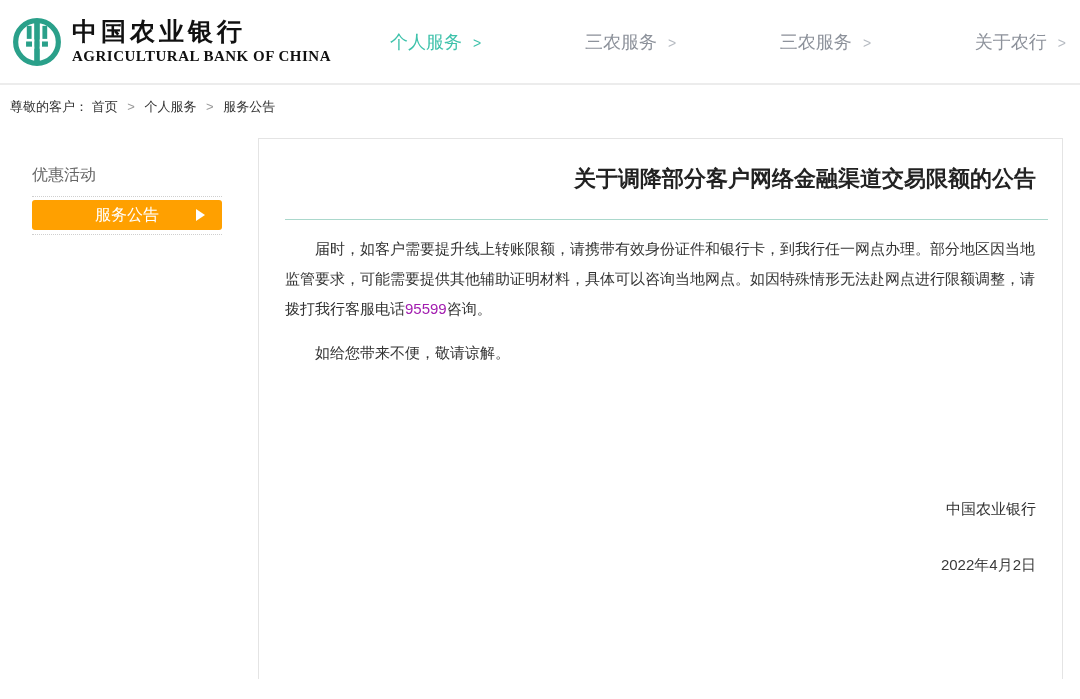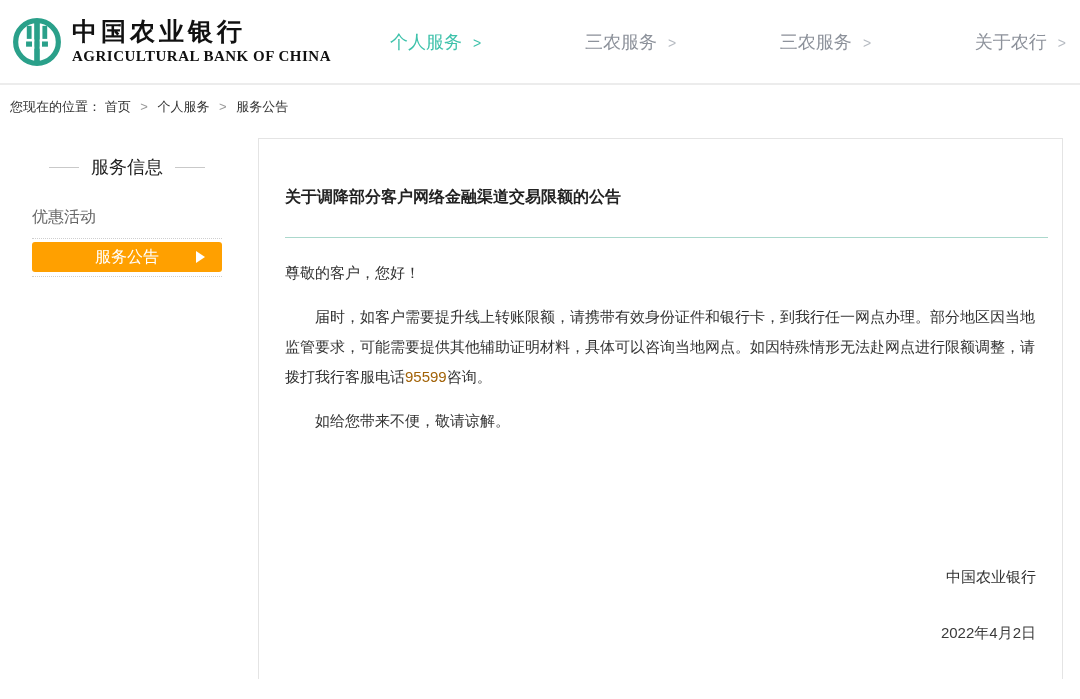--- a/index.html
+++ b/index.html
@@ -49,28 +49,28 @@
   .menu-item.active .menu-btn {
     position:relative; display:flex; align-items:center; justify-content:center;
     height:30px; background:#ffa000; border-radius:3px; color:#fff; font-size:16px;
   }
   .tri { position:absolute; right:17px; top:50%; margin-top:-6px;
     width:0; height:0; border-left:9px solid #fff;
     border-top:6px solid transparent; border-bottom:6px solid transparent; }
   
   .main-box { margin-left:36px; width:805px; height:710px;
     border:1px solid #e4e4e4; background:#fff; padding:0 26px; }
-  .doc-title { margin-top:44px; text-align:left;
+  .doc-title { margin-top:26px; text-align:right;
     font-family:"Liberation Serif","DejaVu Serif",serif;
-    font-weight:bold; font-size:16px; color:#222; line-height:28px; }
+    font-weight:bold; font-size:22px; color:#222; line-height:28px; }
   .title-rule { height:1px; background:#abd8cc; margin:26px -12px 0 0; }
   .doc-body { font-size:15px; line-height:30px; color:#333; }
   .greeting { margin-top:20px; }
   .para { margin-top:14px; text-indent:2em; }
-  .phone { color:#a16207; }
+  .phone { color:#a21caf; }
   .sign-name { margin-top:126px; text-align:right; }
   .sign-date { margin-top:26px; text-align:right; color:#3a3a3a; }
 </style>
 </head>
 <body>
 
 <div class="page">
 
   <div class="header">
     <div class="logo-group">
@@ -102,54 +102,48 @@
         <span class="chev">&gt;</span>
       </div>
       <div class="nav-item">
         <span>关于农行</span>
         <span class="chev">&gt;</span>
       </div>
     </div>
   </div>
 
   <div class="breadcrumb">
-    <span>您现在的位置：</span>
+    <span>尊敬的客户：</span>
     <span class="crumb">首页</span>
     <span class="sep">&gt;</span>
     <span class="crumb">个人服务</span>
     <span class="sep">&gt;</span>
     <span class="crumb">服务公告</span>
   </div>
 
   <div class="layout">
 
     <div class="sidebar">
-      <div class="sidebar-title">
-        <span class="dash"></span>
-        <span>服务信息</span>
-        <span class="dash"></span>
-      </div>
       <div class="menu">
         <div class="menu-item">
           <span>优惠活动</span>
         </div>
         <div class="menu-item active">
           <div class="menu-btn">
             <span>服务公告</span>
             <span class="tri"></span>
           </div>
         </div>
       </div>
     </div>
 
     <div class="main-box">
       <div class="doc-title">关于调降部分客户网络金融渠道交易限额的公告</div>
       <div class="title-rule"></div>
       <div class="doc-body">
-        <p class="greeting">尊敬的客户，您好！</p>
         <p class="para"><span>届时，如客户需要提升线上转账限额，请携带有效身份证件和银行卡，到我行任一网点办理。部分地区因当地监管要求，可能需要提供其他辅助证明材料，具体可以咨询当地网点。如因特殊情形无法赴网点进行限额调整，请拨打我行客服电话</span><span class="phone">95599</span><span>咨询。</span></p>
         <p class="para">如给您带来不便，敬请谅解。</p>
         <div class="sign-name">中国农业银行</div>
         <div class="sign-date">2022年4月2日</div>
       </div>
     </div>
 
   </div>
 </div>
 

